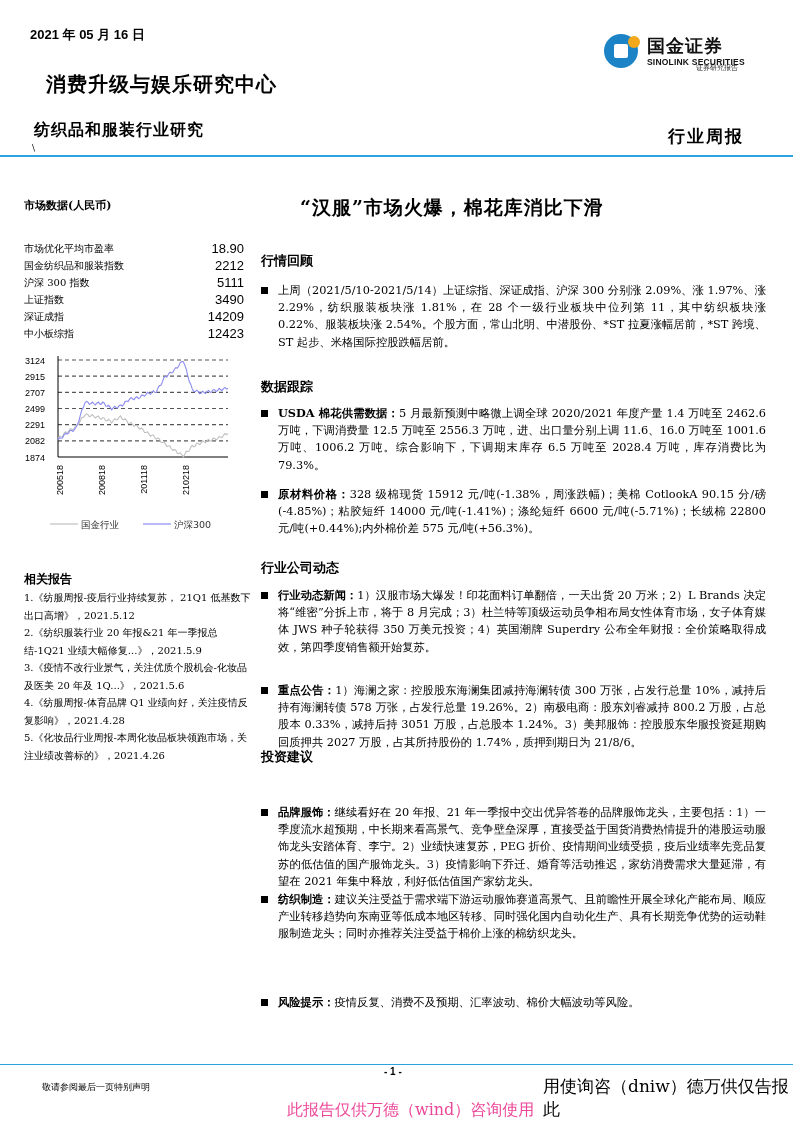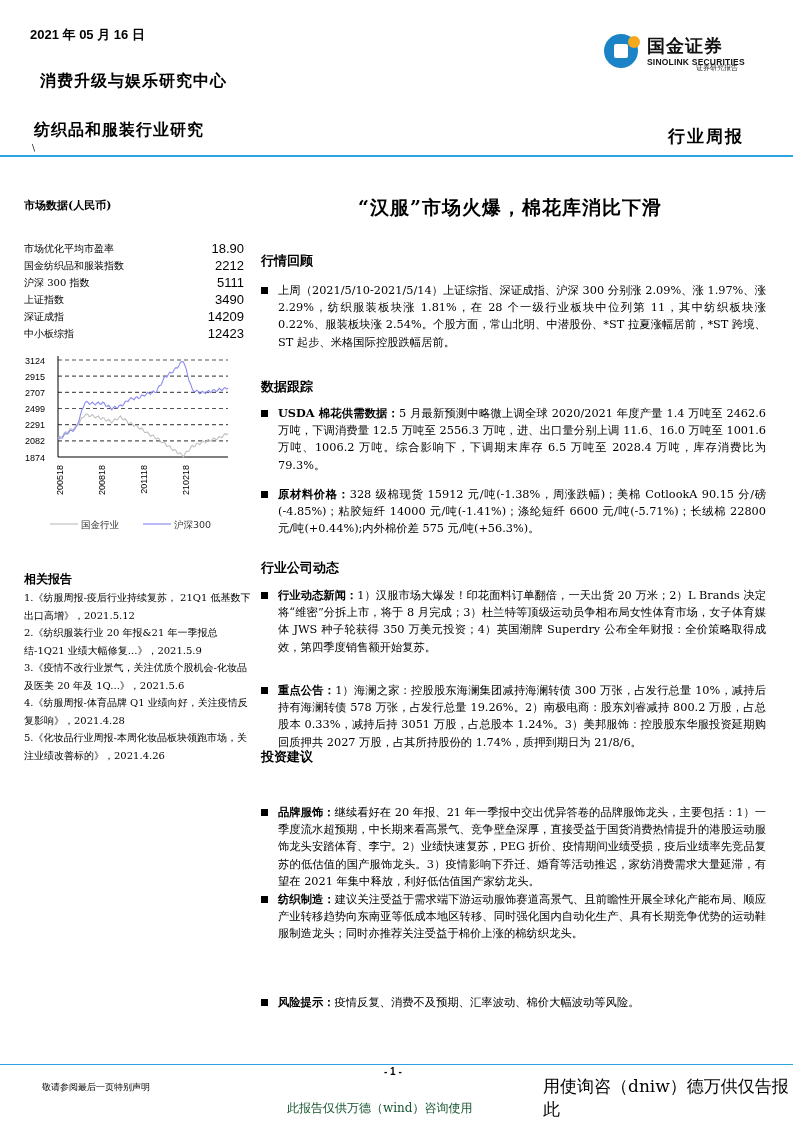--- a/index.html
+++ b/index.html
@@ -1,21 +1,21 @@
 <!DOCTYPE html>
 <html><head>
 <meta charset="utf-8">
 <style>
   * { box-sizing: border-box; margin: 0; padding: 0; }
   html, body { width: 793px; height: 1122px; background: #ffffff; overflow: hidden; }
   body { position: relative; font-family: "DejaVu Serif", "Liberation Serif", serif; color: #000; }
   .abs { position: absolute; }
 
   #date { left: 30px; top: 26px; font-size: 13px; font-weight: bold; font-family: "Liberation Sans", "DejaVu Sans", sans-serif; }
-  #center-name { left: 40px; top: 71px; font-size: 16px; font-weight: bold; letter-spacing: 1px; }
+  #center-name { left: 46px; top: 71px; font-size: 20px; font-weight: bold; letter-spacing: 1px; }
   #industry-name { left: 34px; top: 120px; font-size: 16px; font-weight: bold; letter-spacing: 1px; }
   #tick { left: 32px; top: 143px; font-size: 9px; }
 
   #logo { left: 604px; top: 24px; width: 160px; height: 50px; margin-top: 8px; }
   #logo .circle { position: absolute; left: 0; top: 2px; width: 34px; height: 34px; border-radius: 50%; background: #1c84c6; }
   #logo .circle::after { content: ""; position: absolute; left: 10px; top: 10px; width: 14px; height: 14px; background: #fff; border-radius: 2px; }
   #logo .dot { position: absolute; left: 24px; top: 4px; width: 12px; height: 12px; border-radius: 50%; background: #f4a81c; }
   #logo .cn { position: absolute; left: 43px; top: 2px; font-size: 18px; font-weight: bold; color: #111; font-family: "DejaVu Sans", sans-serif; letter-spacing: 1px; }
   #logo .en { position: absolute; left: 43px; top: 25px; font-size: 8.5px; font-weight: bold; color: #111; font-family: "Liberation Sans", sans-serif; letter-spacing: 0.2px; }
   #logo-sub { left: 696px; top: 63px; font-size: 7px; color: #222; }
@@ -30,32 +30,32 @@
   #market-table .val { font-family: "Liberation Sans", sans-serif; font-size: 13px; }
 
   #chart { left: 18px; top: 348px; width: 225px; height: 190px; }
   #chart svg { display: block; }
 
   #related-title { left: 24px; top: 571px; font-size: 12px; font-weight: bold; }
   #related-list { left: 24px; top: 589px; width: 230px; font-size: 10px; line-height: 17.5px; }
   #related-list .item { margin-bottom: 0; }
 
   
-  #main-title { left: 300px; top: 195px; width: 420px; text-align: center; font-size: 19px; font-weight: bold; letter-spacing: 1px; }
+  #main-title { left: 300px; top: 195px; width: 420px; text-align: left; font-size: 19px; font-weight: bold; letter-spacing: 1px; }
   .sec-title { position: absolute; left: 261px; font-size: 13px; font-weight: bold; }
   .bullet { position: absolute; left: 261px; width: 505px; font-size: 11.3px; line-height: 17.2px; }
   .bullet .sq { position: absolute; left: 0; top: 5px; width: 7px; height: 7px; background: #000; }
   .bullet .txt { margin-left: 17px; text-align: justify; text-align-last: left; }
   .bullet b { font-weight: bold; }
 
   #bottom-rule { left: 0; top: 1064px; width: 793px; height: 1px; background: #2aa3e0; }
   #page-num { left: 384px; top: 1066px; font-size: 10px; font-weight: bold; font-family: "Liberation Sans", sans-serif; }
   #footer-left { left: 42px; top: 1081px; font-size: 9px; }
   #footer-right { left: 543px; top: 1075px; font-size: 17px; color: #000000; }
-  #watermark { left: 287px; top: 1100px; font-size: 12px; color: #14532d; }
+  #watermark { left: 287px; top: 1100px; font-size: 16px; color: #ec4899; }
 </style>
 </head>
 <body>
 
 <div id="date" class="abs">2021 年 05 月 16 日</div>
 <div id="center-name" class="abs">消费升级与娱乐研究中心</div>
 <div id="industry-name" class="abs">纺织品和服装行业研究</div>
 <div id="tick" class="abs">\</div>
 
 <div id="logo" class="abs">

